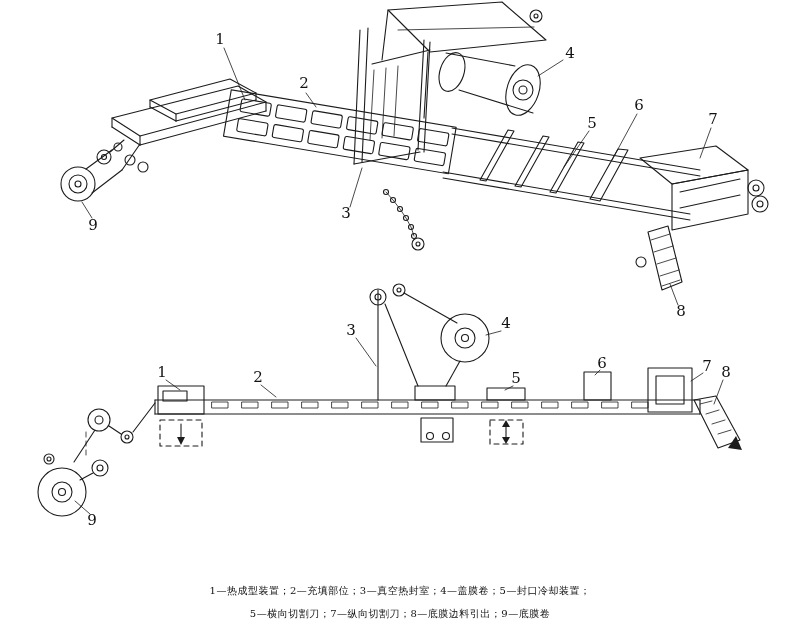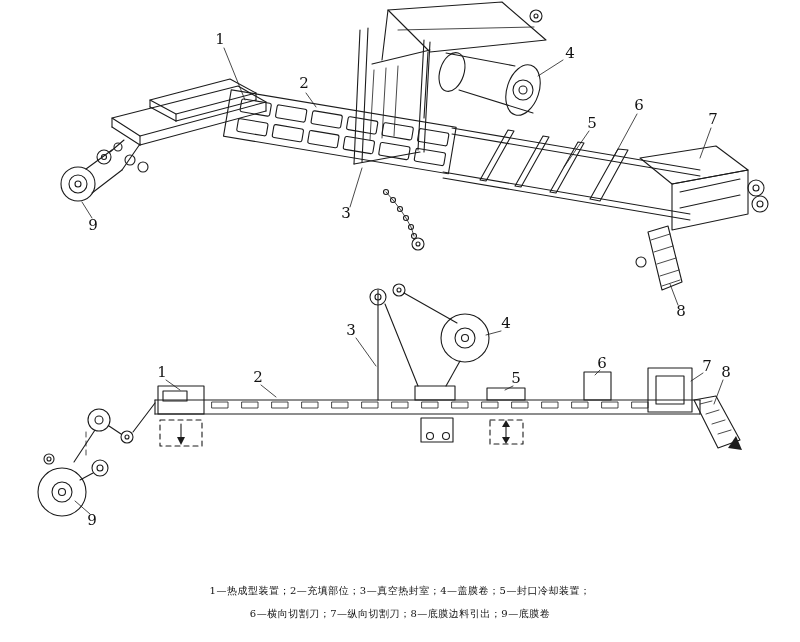--- a/index.html
+++ b/index.html
@@ -272,15 +272,15 @@
       <text class="lbl" x="516" y="383">5</text>
       <text class="lbl" x="602" y="368">6</text>
       <text class="lbl" x="707" y="371">7</text>
       <text class="lbl" x="726" y="377">8</text>
       <text class="lbl" x="92" y="525">9</text>
     </g>
   </g>
 </svg>
 
 <div class="caption" style="top:584px">1—热成型装置；2—充填部位；3—真空热封室；4—盖膜卷；5—封口冷却装置；</div>
-<div class="caption" style="top:607px">6—横向切割刀；7—纵向切割刀；8—底膜边料引出；9—底膜卷</div>
+<div class="caption" style="top:607px">5—横向切割刀；7—纵向切割刀；8—底膜边料引出；9—底膜卷</div>
 
 </div>
 
 </body></html>

